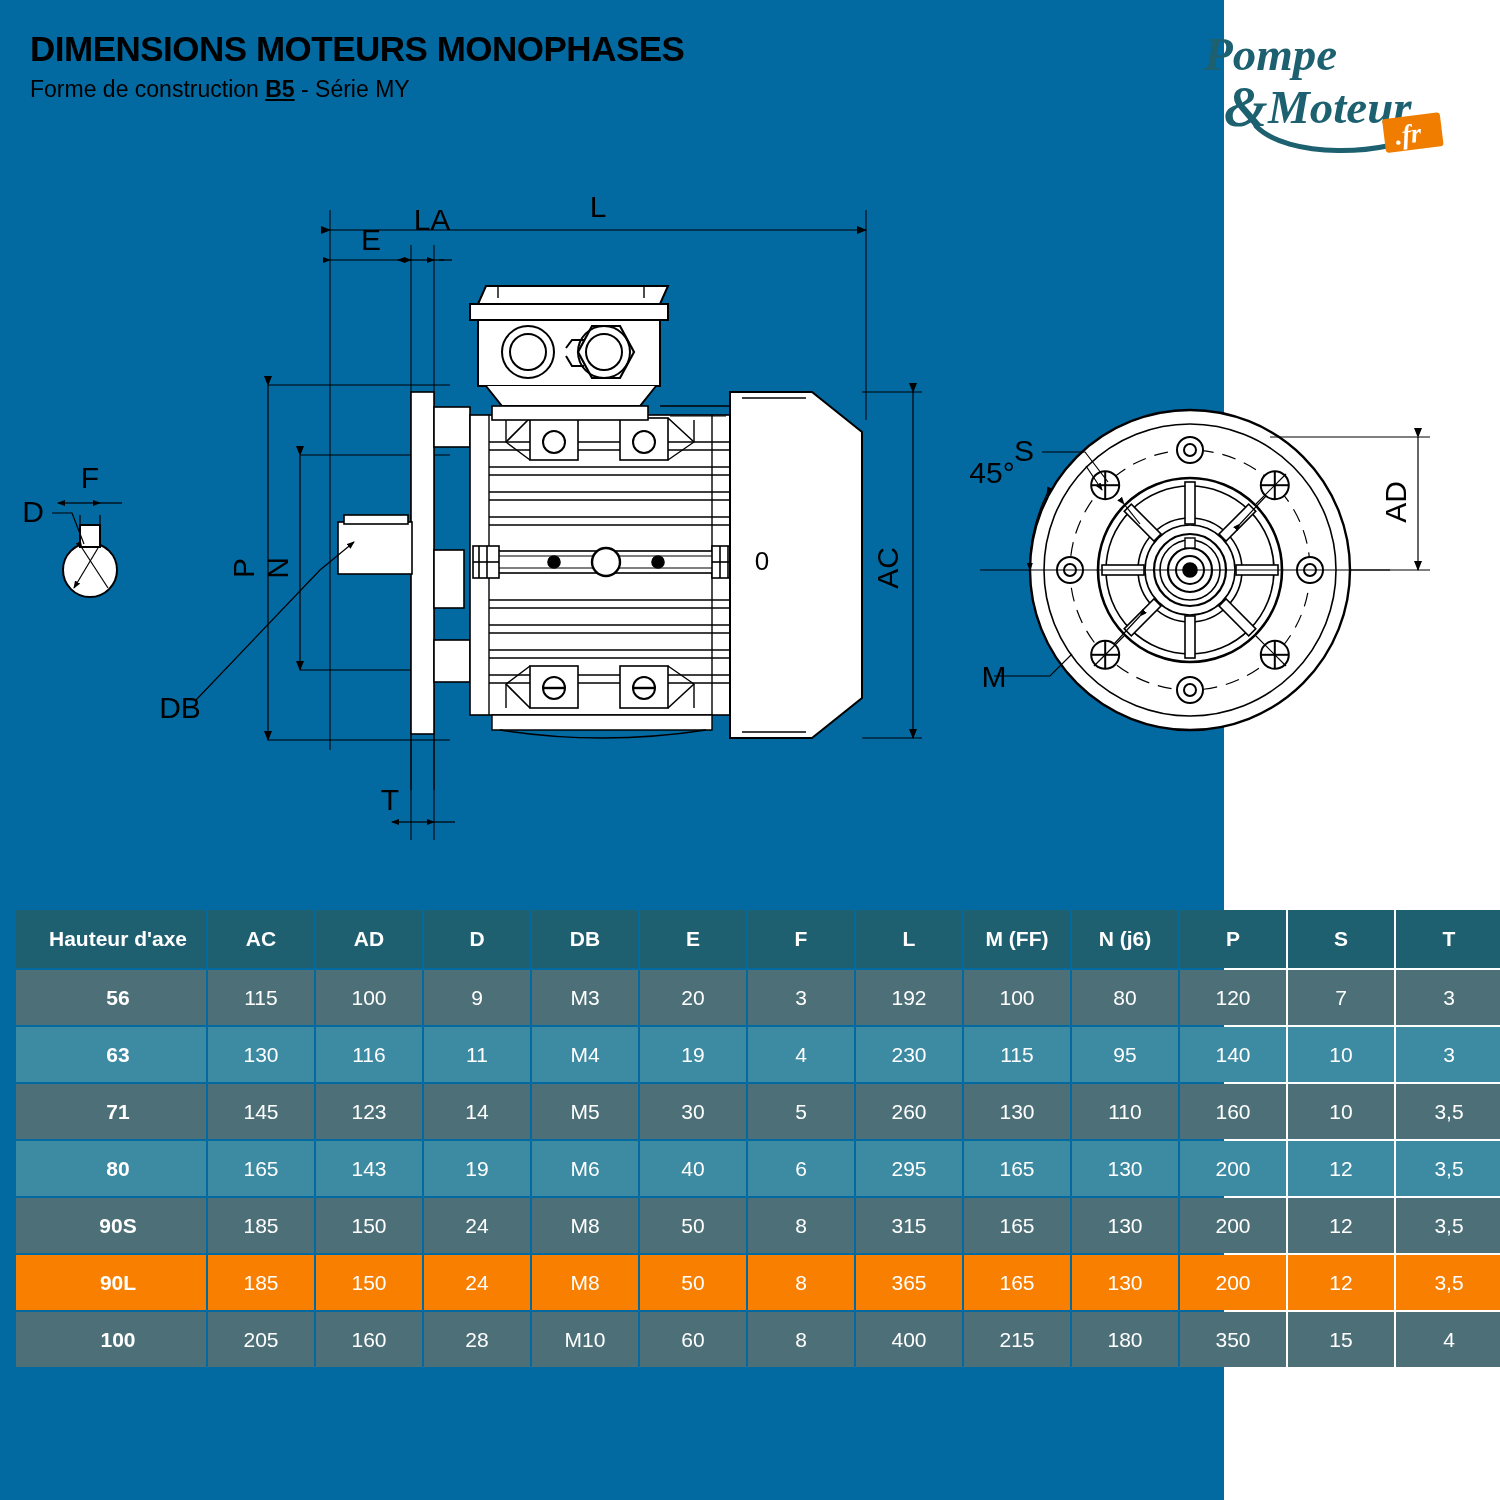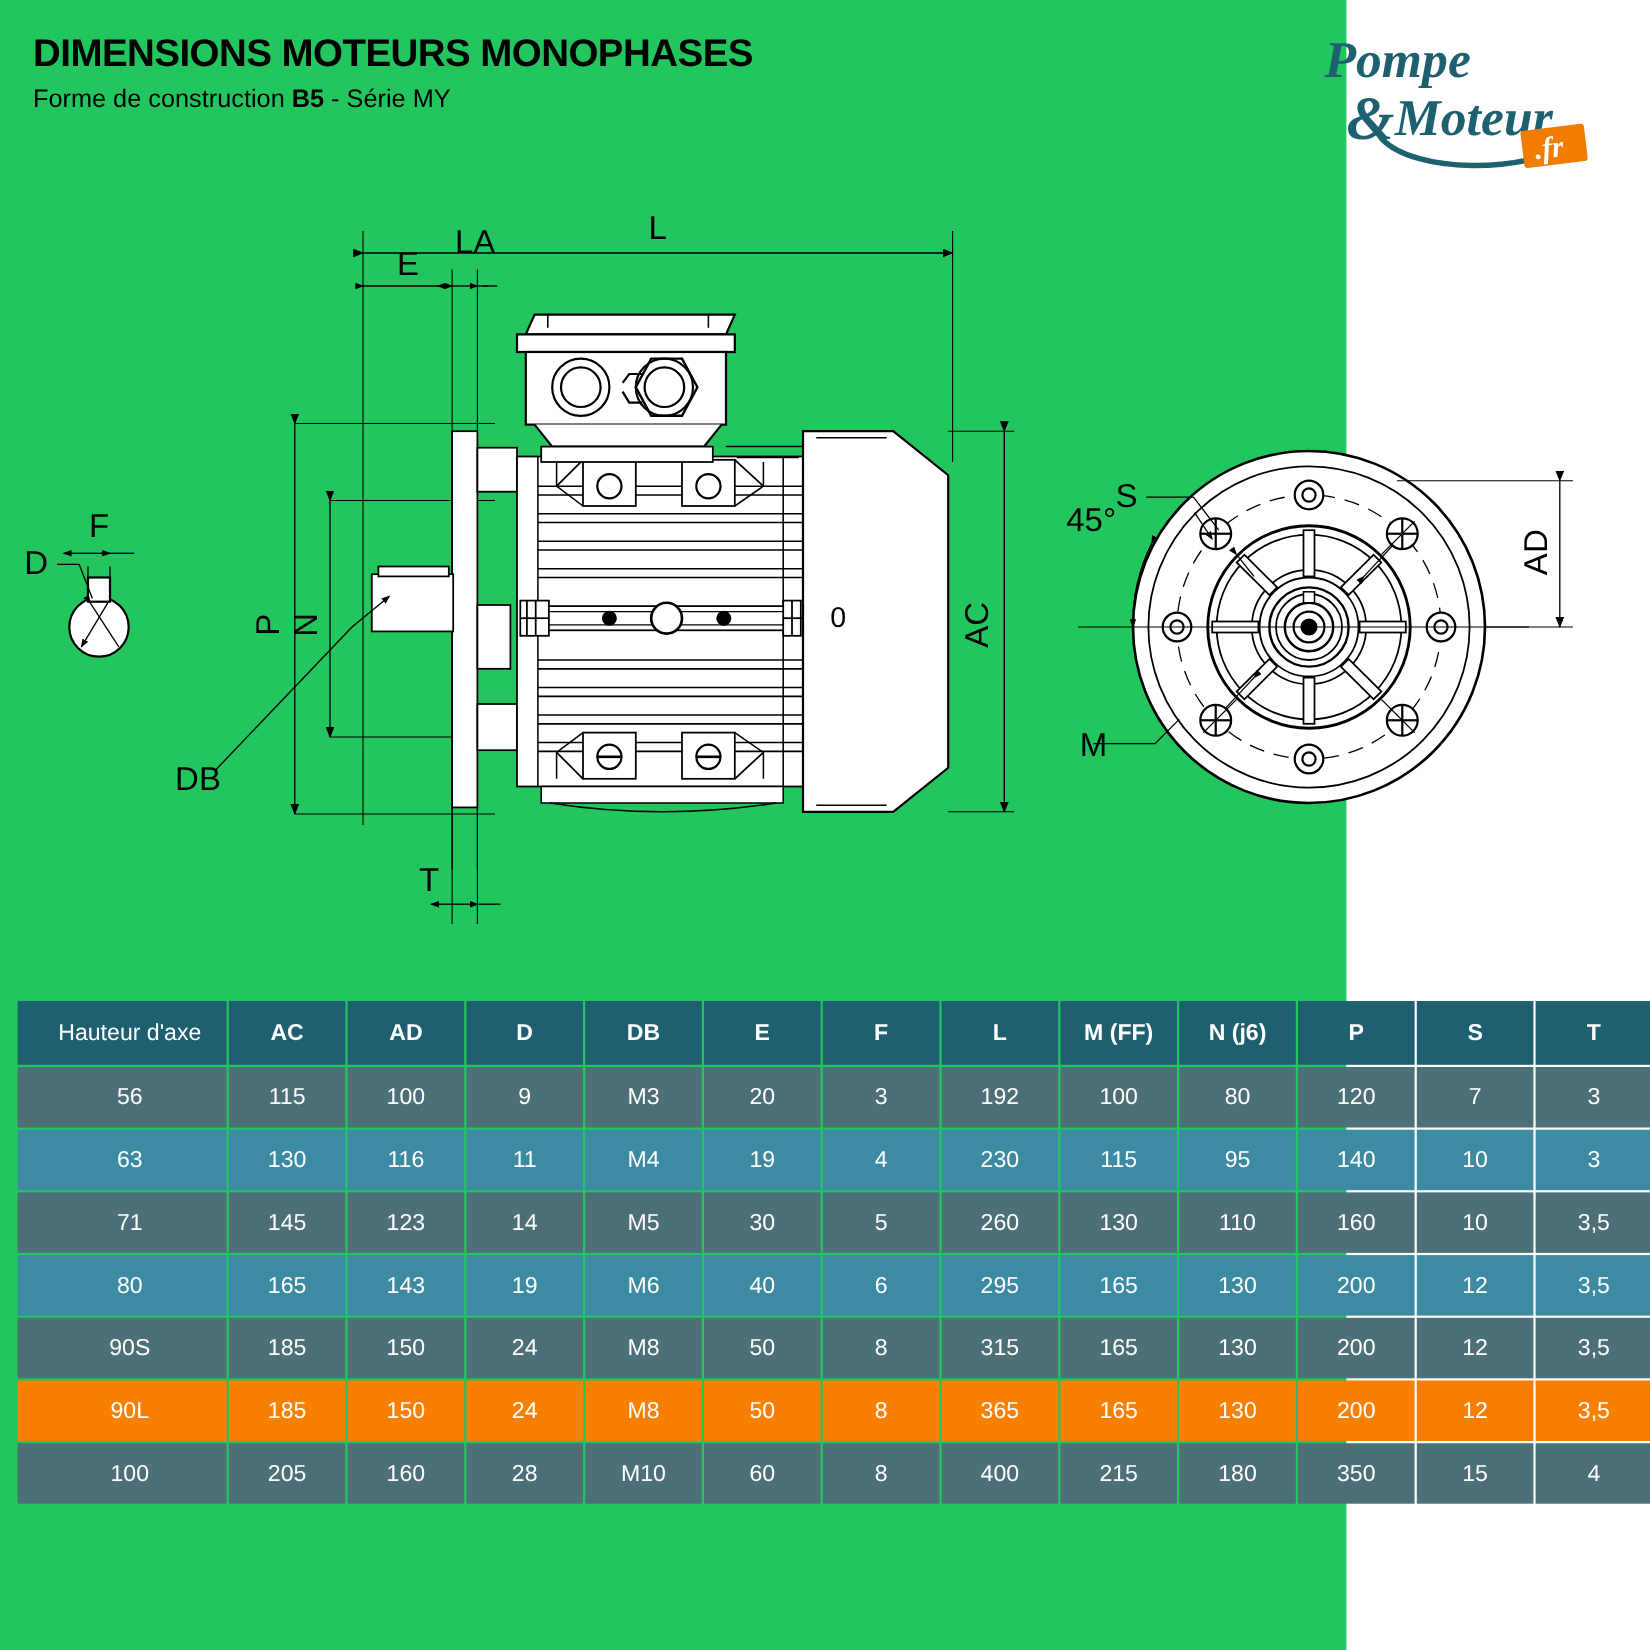--- a/index.html
+++ b/index.html
@@ -5,34 +5,34 @@
   * { box-sizing: border-box; margin: 0; padding: 0; }
   html, body {
     width: 1500px; height: 1500px;
     background: #ffffff;
     font-family: "Liberation Sans", sans-serif;
     overflow: hidden;
   }
   #page {
     position: relative;
     width: 1224px; height: 1500px;
-    background: #22c55e;
+    background: #0369a1;
   }
 
   
   #header { position: absolute; left: 0; top: 0; width: 1500px; height: 180px; }
   #title-block { position: absolute; left: 30px; top: 30px; }
   #main-title {
     font-size: 35px; font-weight: bold; color: #000;
     letter-spacing: -0.5px; line-height: 1.1;
   }
   #subtitle {
     font-size: 23px; color: #000; margin-top: 8px; line-height: 1.1;
   }
-  #subtitle .bold { font-weight: bold; }
+  #subtitle .bold { font-weight: bold; text-decoration: underline; }
 
   
   #logo { position: absolute; right: 34px; top: 18px; width: 270px; height: 140px; text-align: center; }
   #logo-svg { width: 270px; height: 140px; display: block; }
 
   
   #drawing { position: absolute; left: 0; top: 170px; width: 1500px; height: 700px; }
   #drawing-svg { width: 1500px; height: 700px; display: block; }
 
   
@@ -55,21 +55,21 @@
   table#dims th {
     background: #1e5f70;
     font-weight: bold;
     font-size: 21px;
     height: 58px;
   }
   table#dims th:first-child { font-size: 21px; }
   tr.row-a td { background: #4d7078; }
   tr.row-b td { background: #3d8aa3; }
   tr.row-hl td { background: #f87f00; }
-  table#dims td.first-col, table#dims th.first-col { font-weight: normal; padding-left: 16px; }
+  table#dims td.first-col, table#dims th.first-col { font-weight: bold; padding-left: 16px; }
   col.c-axis { width: 190px; }
   col.c-std  { width: 106px; }
 </style>
 </head>
 <body>
 
 <div id="page">
 
   <div id="header">
     <div id="title-block">

